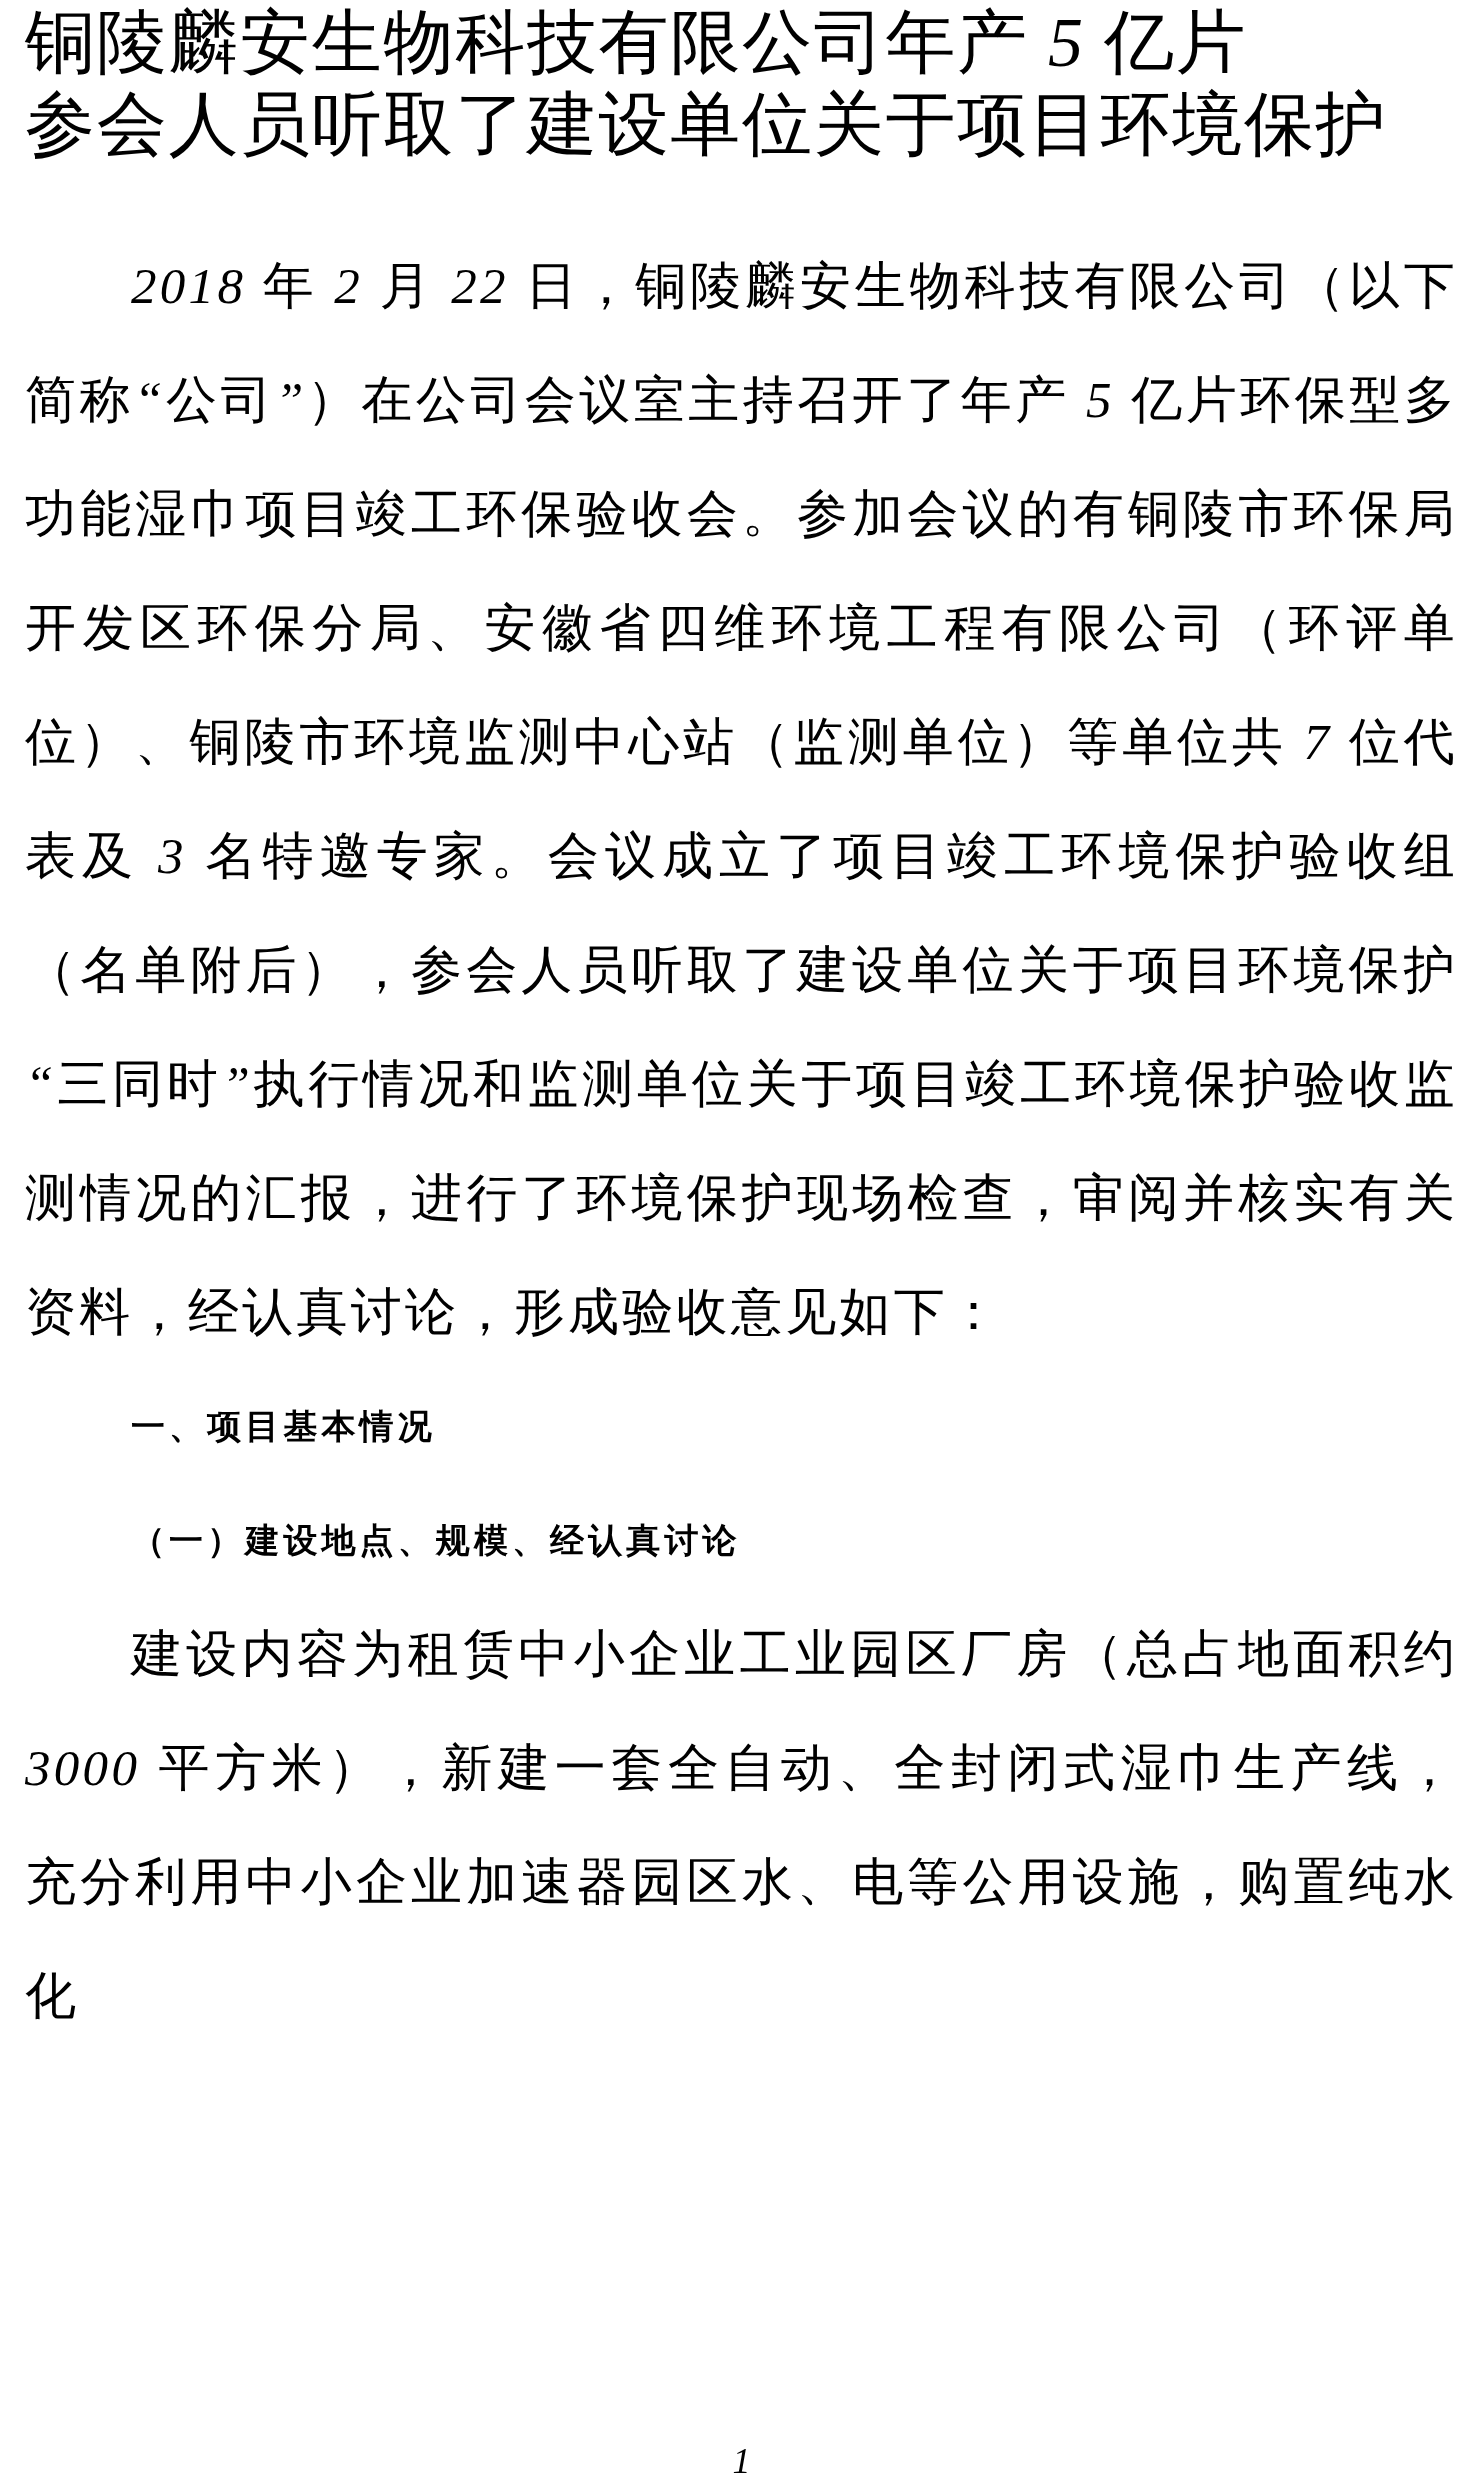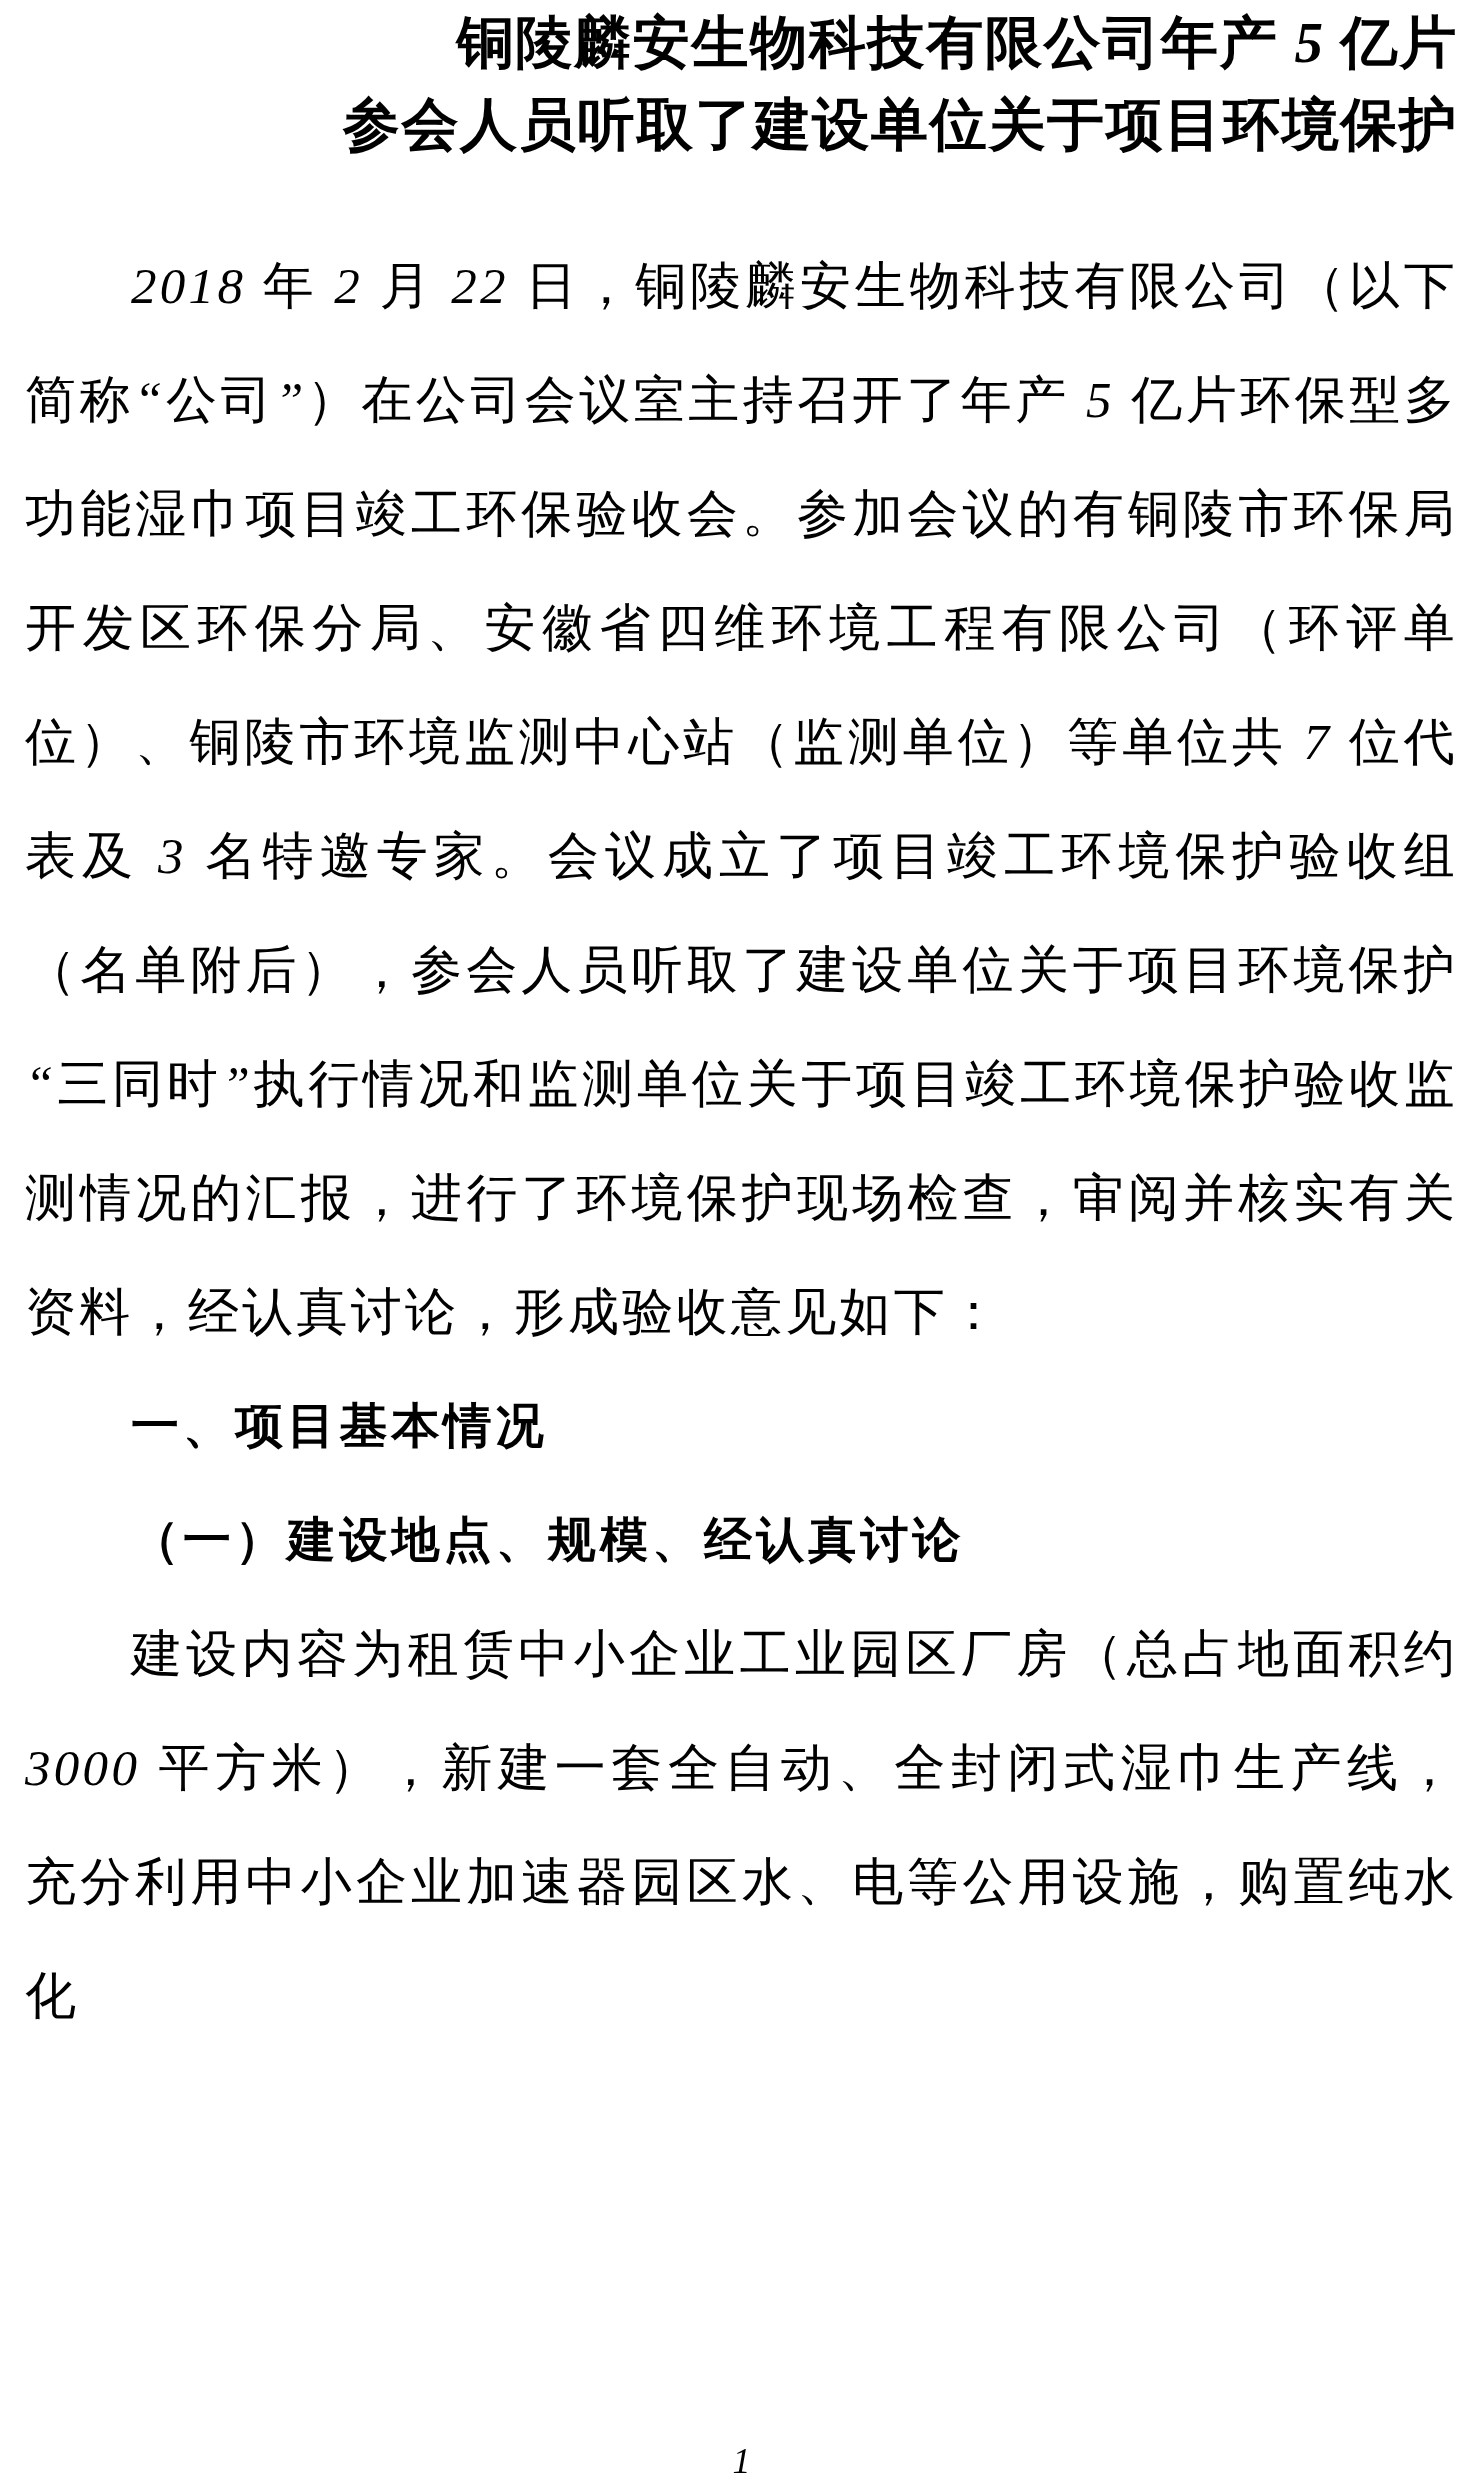--- a/index.html
+++ b/index.html
@@ -15,24 +15,24 @@
     color: #000000;
     overflow: hidden;
     
     font-style: oblique 8deg;
   }
   .content {
     padding: 1.7px 25px 0 25px;
   }
   .doc-title {
     margin: 0 0 63px 0;
-    text-align: right;
+    text-align: left;
     font-family: "Liberation Serif", "DejaVu Serif", serif;
-    font-weight: 700;
-    font-size: 57px;
+    font-weight: 400;
+    font-size: 70px;
     line-height: 82px;
     letter-spacing: 1.7px;
   }
   .title-line {
     display: block;
   }
   p.body-para {
     margin: 0;
     font-family: "Liberation Serif", "DejaVu Serif", serif;
     font-size: 51px;
@@ -43,23 +43,23 @@
     word-break: break-all;
   }
   p.body-para sub {
     font-size: 0.56em;
     vertical-align: -0.28em;
     letter-spacing: 0;
   }
   .sec-heading {
     margin: 0;
     padding-left: 106px;
-    font-family: Liberation Serif, serif;
+    font-family: Liberation Sans, sans-serif;
     font-weight: 700;
-    font-size: 48px;
+    font-size: 34px;
     line-height: 114px;
     letter-spacing: 4.1px;
   }
   .page-number {
     position: absolute;
     left: 0;
     right: 0;
     bottom: 8.3px;
     text-align: center;
     font-family: "Liberation Serif", "DejaVu Serif", serif;

